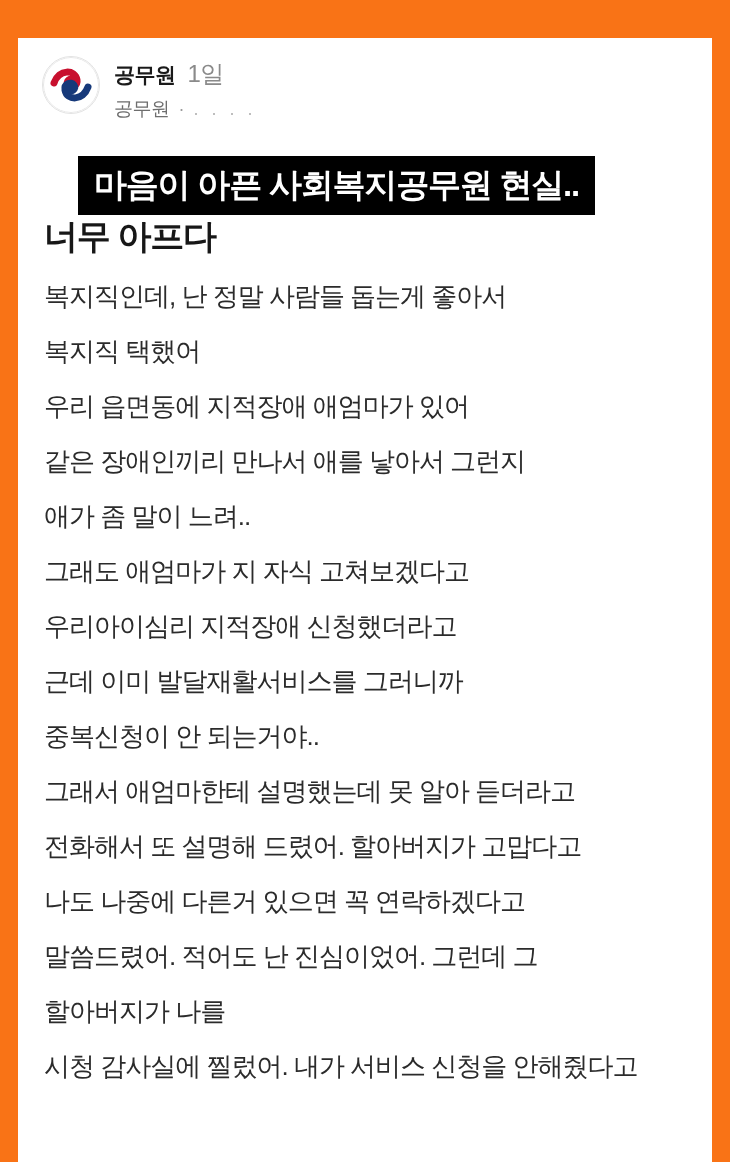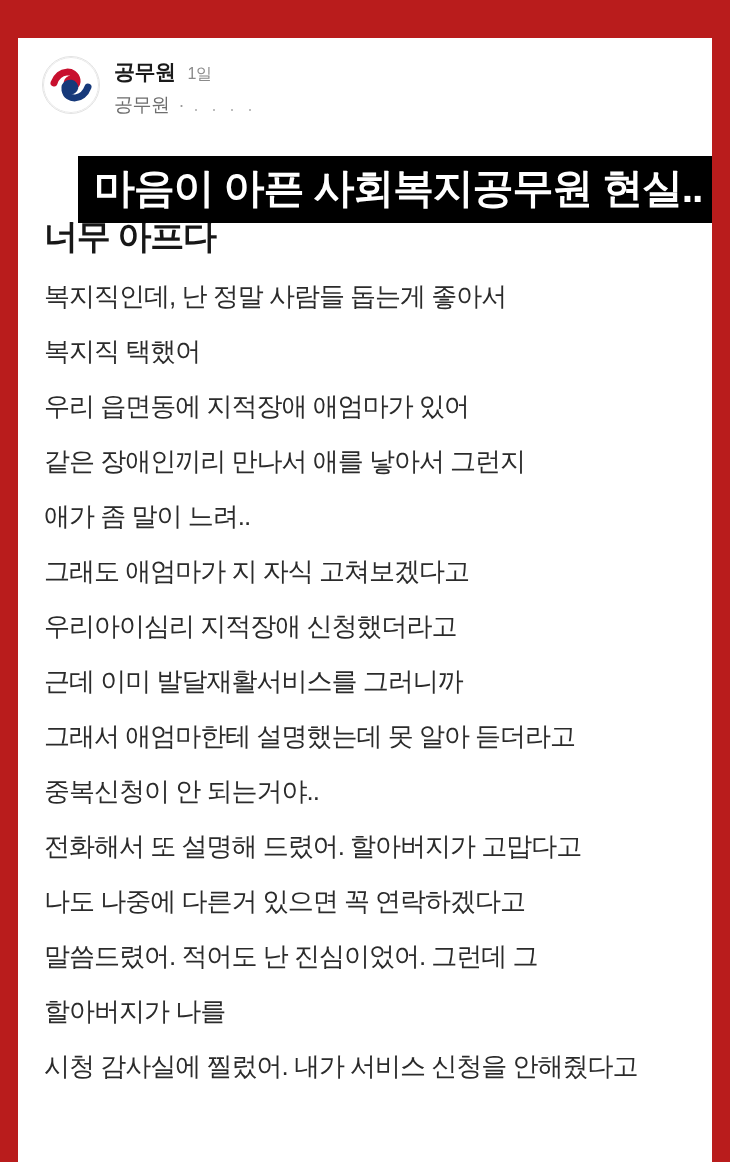--- a/index.html
+++ b/index.html
@@ -11,21 +11,21 @@
     width: 730px;
     height: 1162px;
     font-family: "Liberation Sans", sans-serif;
     overflow: hidden;
   }
 
   #screen {
     position: relative;
     width: 730px;
     height: 1162px;
-    background: #b91c1c;
+    background: #f97316;
     box-sizing: border-box;
     padding-left: 17px;
   }
 
   
   .card {
     position: absolute;
     left: 18px;
     top: 38px;
     width: 694px;
@@ -68,21 +68,21 @@
     align-items: baseline;
     gap: 12px;
   }
   .author {
     font-size: 21px;
     font-weight: bold;
     color: #1a1a1a;
     letter-spacing: -0.5px;
   }
   .timestamp {
-    font-size: 16px;
+    font-size: 24px;
     color: #8a8a8a;
     letter-spacing: -0.5px;
   }
   .header-line2 {
     display: flex;
     align-items: center;
     gap: 9px;
     margin-top: 6px;
   }
   .subauthor {
@@ -100,21 +100,21 @@
     letter-spacing: 4px;
   }
 
   
   .overlay-title {
     position: absolute;
     left: 60px;
     top: 118px;
     background: #000000;
     color: #ffffff;
-    font-size: 41px;
+    font-size: 33px;
     font-weight: bold;
     letter-spacing: -1.2px;
     padding: 12px 16px 14px 16px;
     white-space: nowrap;
     line-height: 1.0;
   }
 
   
   .post-body {
     padding: 0 26px 0 26px;
@@ -176,22 +176,22 @@
     <div class="post-body">
       <h1 class="post-title">너무 아프다</h1>
       <p class="post-line">복지직인데, 난 정말 사람들 돕는게 좋아서</p>
       <p class="post-line">복지직 택했어</p>
       <p class="post-line">우리 읍면동에 지적장애 애엄마가 있어</p>
       <p class="post-line">같은 장애인끼리 만나서 애를 낳아서 그런지</p>
       <p class="post-line">애가 좀 말이 느려..</p>
       <p class="post-line">그래도 애엄마가 지 자식 고쳐보겠다고</p>
       <p class="post-line">우리아이심리 지적장애 신청했더라고</p>
       <p class="post-line">근데 이미 발달재활서비스를 그러니까</p>
+      <p class="post-line">중복신청이 안 되는거야..</p>
       <p class="post-line">그래서 애엄마한테 설명했는데 못 알아 듣더라고</p>
-      <p class="post-line">중복신청이 안 되는거야..</p>
       <p class="post-line">전화해서 또 설명해 드렸어. 할아버지가 고맙다고</p>
       <p class="post-line">나도 나중에 다른거 있으면 꼭 연락하겠다고</p>
       <p class="post-line">말씀드렸어. 적어도 난 진심이었어. 그런데 그</p>
       <p class="post-line">할아버지가 나를</p>
       <p class="post-line">시청 감사실에 찔렀어. 내가 서비스 신청을 안해줬다고</p>
     </div>
 
   </div>
 </div>
 

